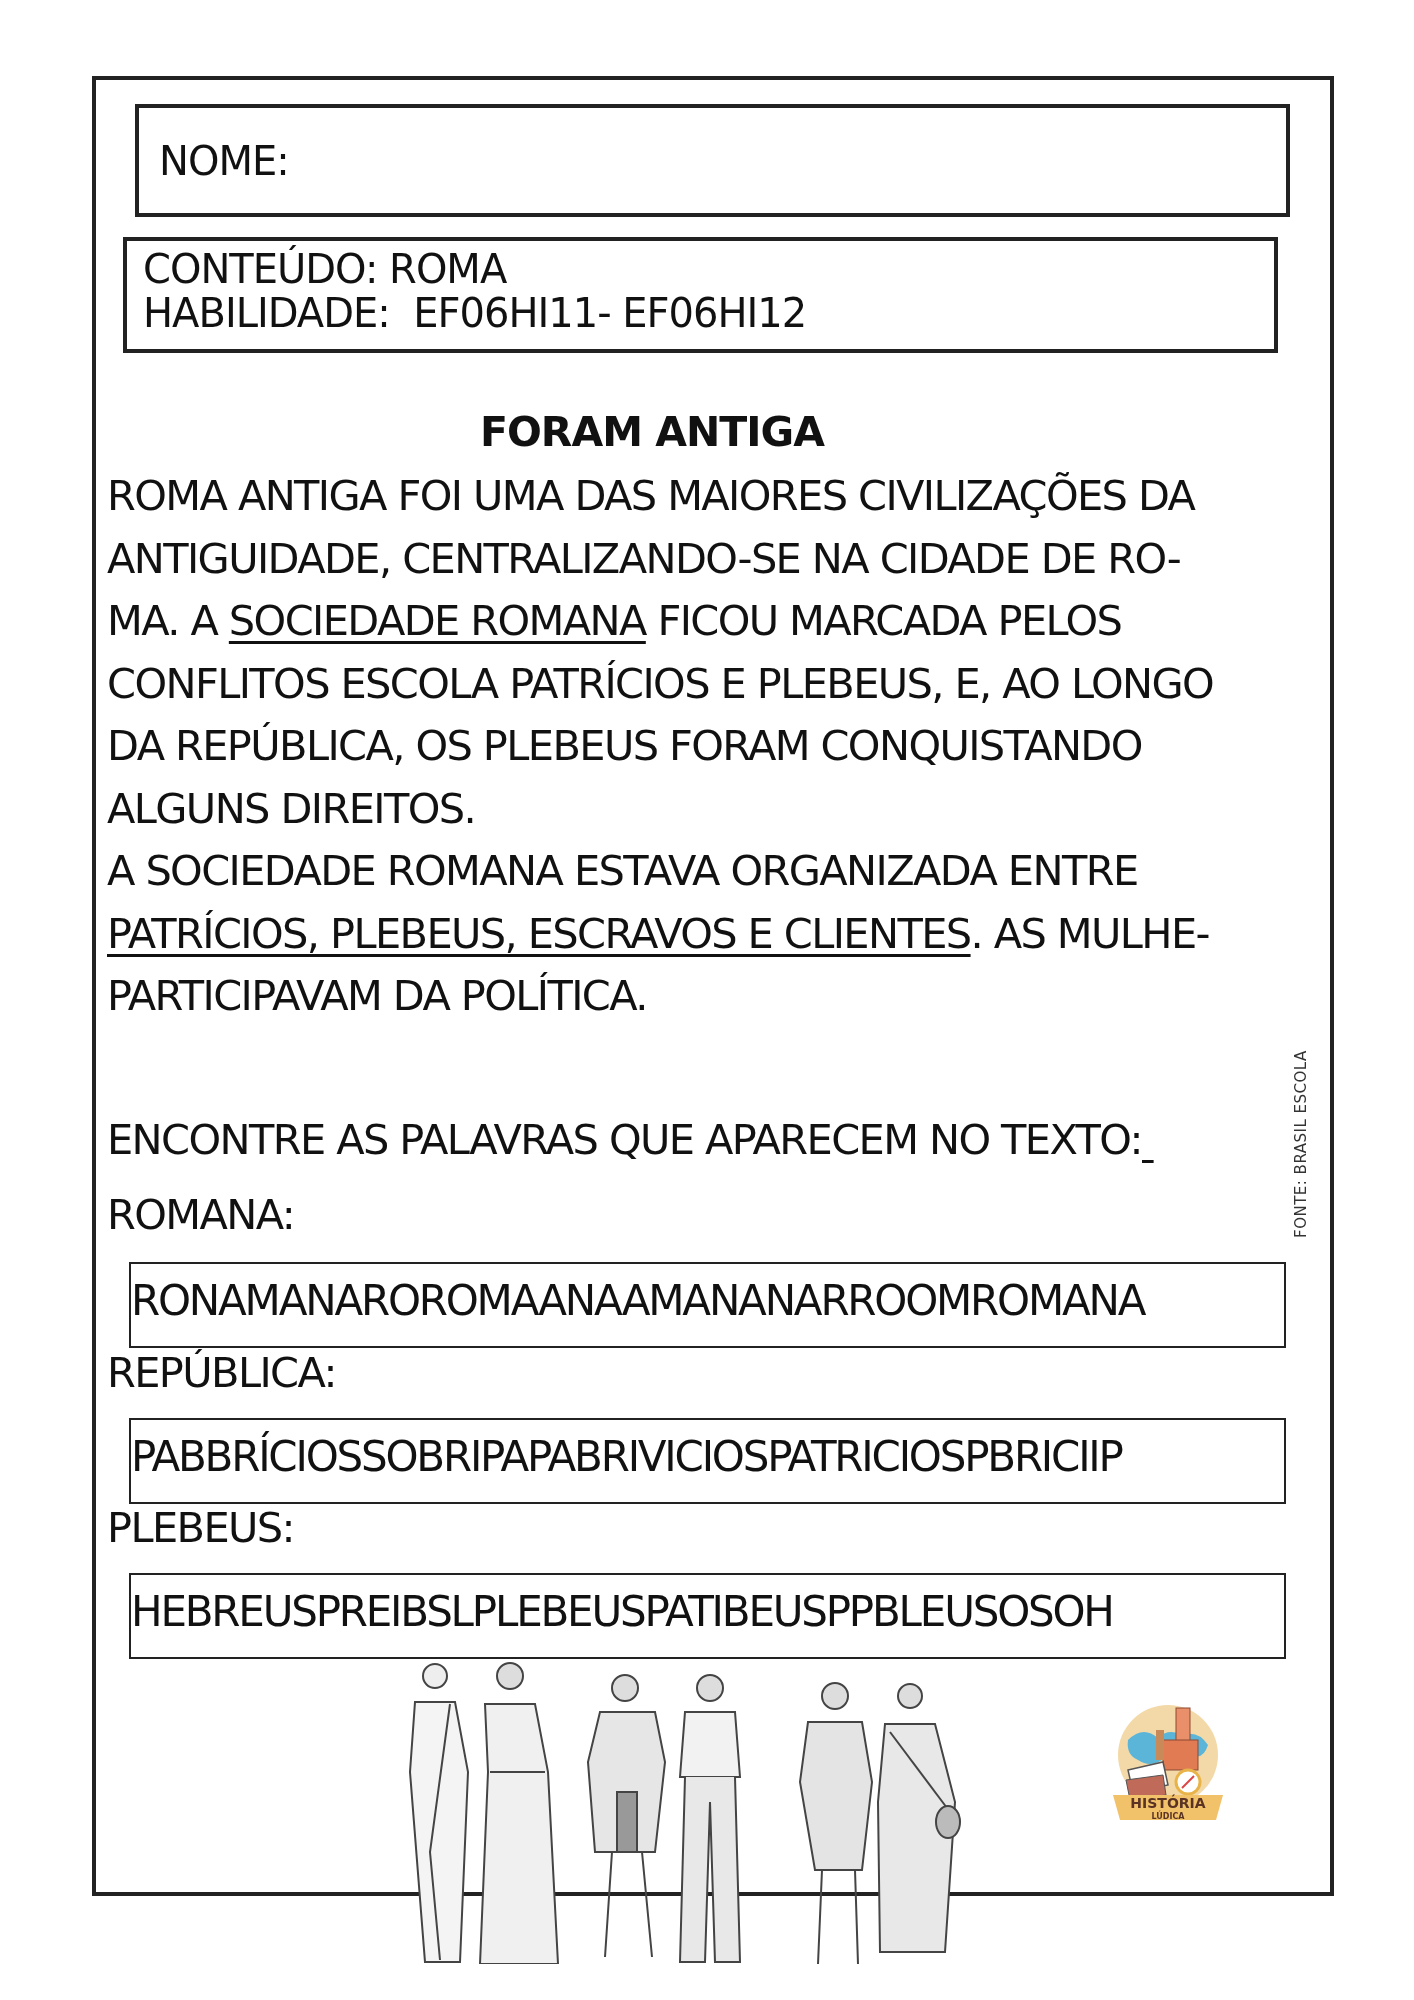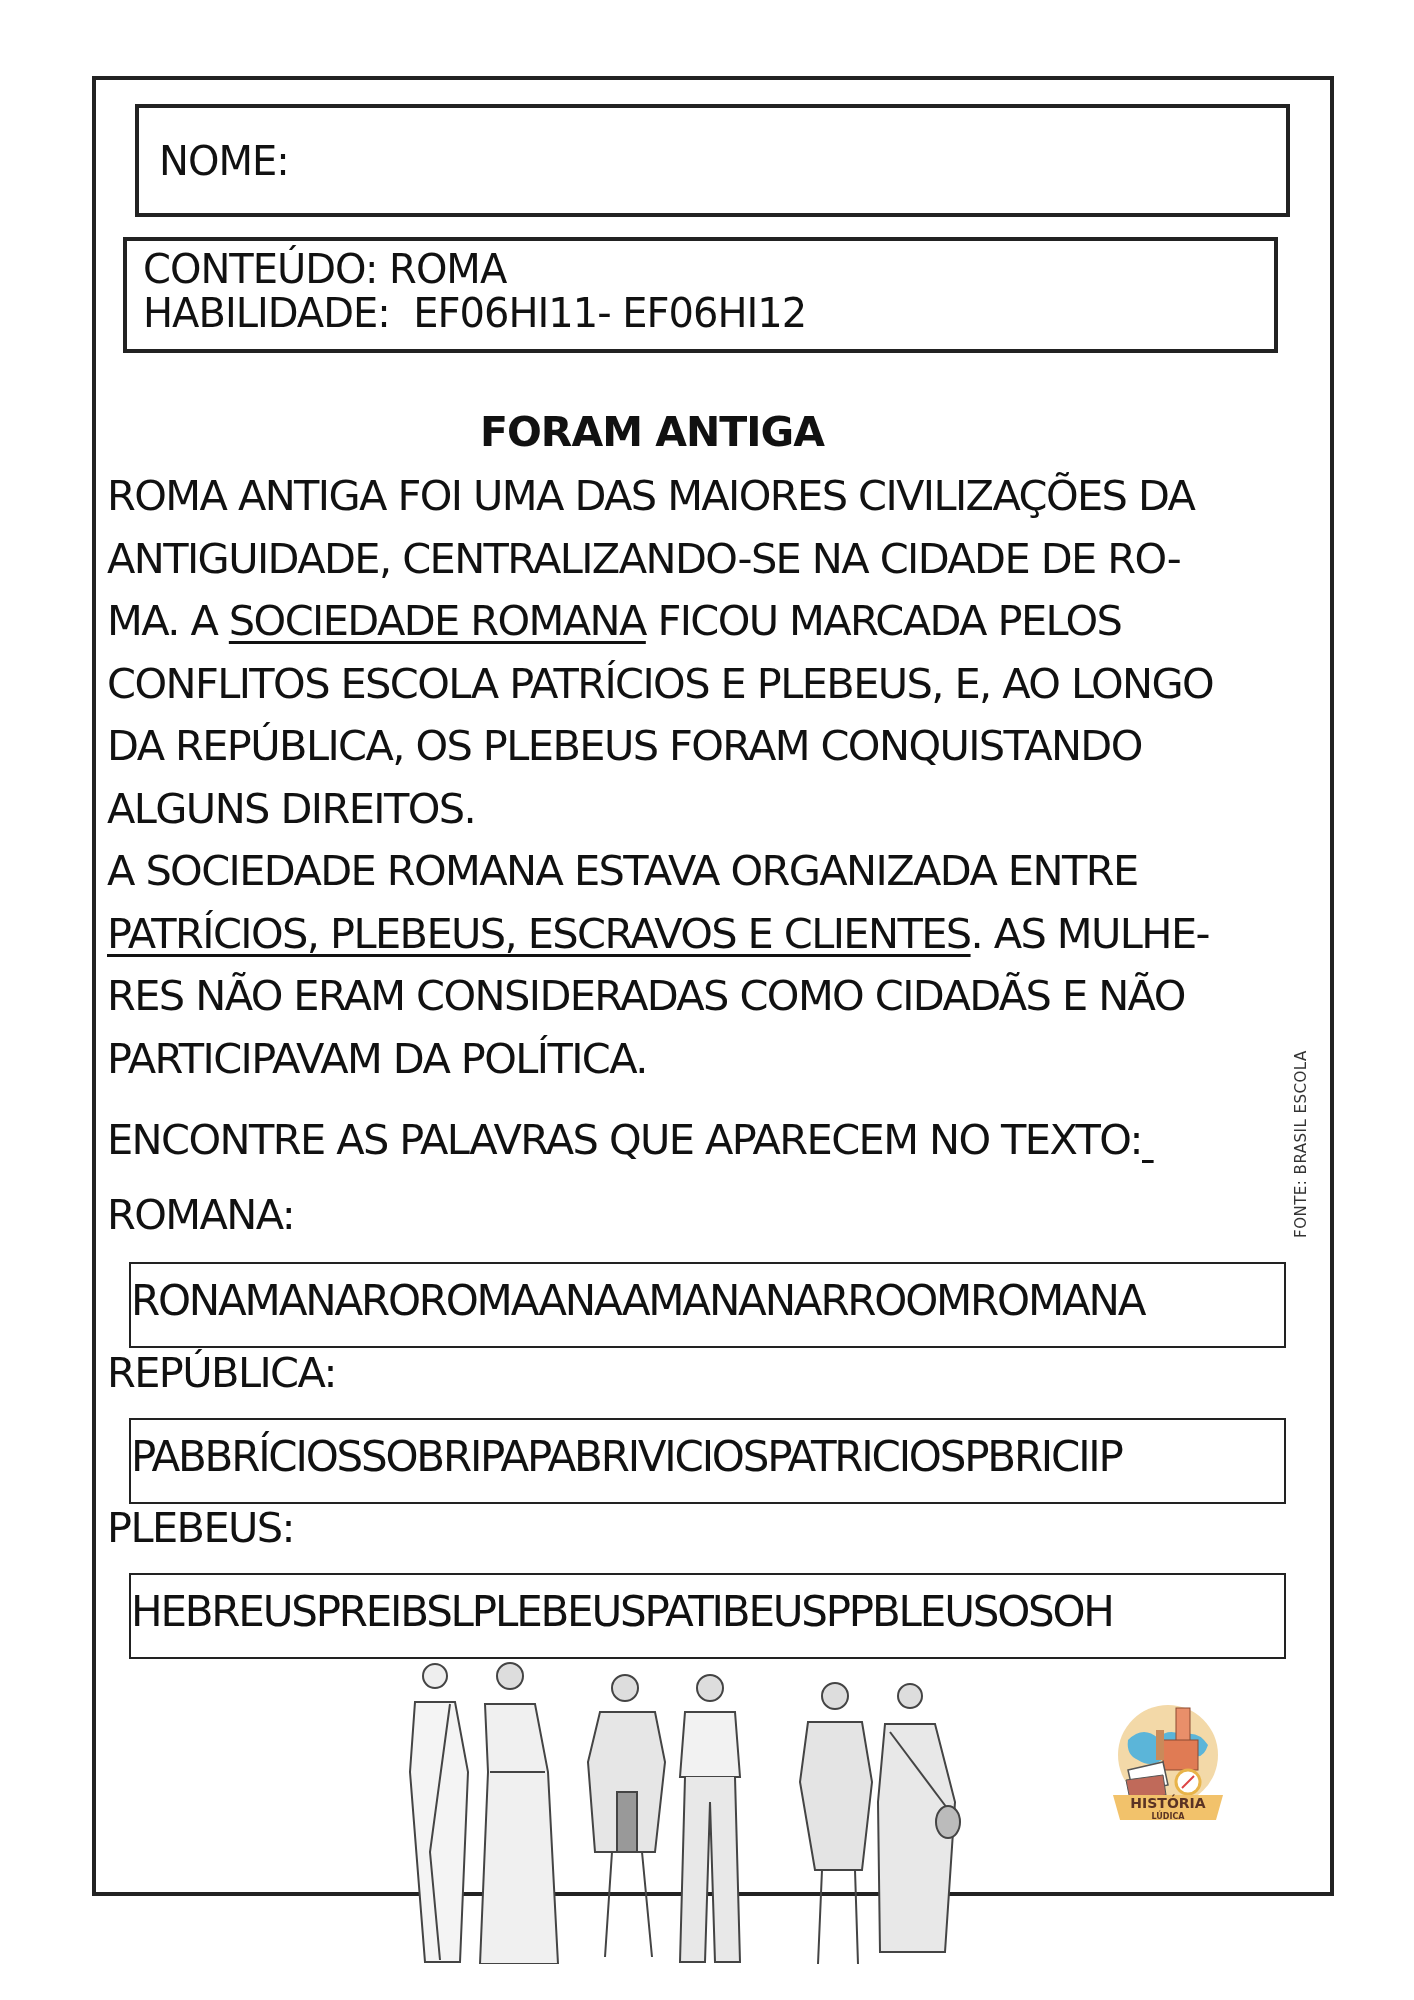--- a/index.html
+++ b/index.html
@@ -46,21 +46,20 @@
   <div><span>ANTIGUIDADE, CENTRALIZANDO-SE NA CIDADE DE RO-</span></div>
   <div><span style="white-space:pre">MA. A </span><u>SOCIEDADE ROMANA</u><span style="white-space:pre"> FICOU MARCADA PELOS</span></div>
   <div><span>CONFLITOS ESCOLA PATRÍCIOS E PLEBEUS, E, AO LONGO</span></div>
   <div><span>DA REPÚBLICA, OS PLEBEUS FORAM CONQUISTANDO</span></div>
   <div><span>ALGUNS DIREITOS.</span></div>
 </div>
 
 <div class="para" style="top:840px">
   <div><span>A SOCIEDADE ROMANA ESTAVA ORGANIZADA ENTRE</span></div>
   <div><u>PATRÍCIOS, PLEBEUS, ESCRAVOS E CLIENTES</u><span style="white-space:pre">. AS MULHE-</span></div>
-  <div><span>RES NÃO ERAM CONSIDERADAS COMO CIDADÃS E NÃO</span></div>
   <div><span>PARTICIPAVAM DA POLÍTICA.</span></div>
 </div>
 
 <div class="instr">
   <span>ENCONTRE AS PALAVRAS QUE APARECEM NO TEXTO:</span><u style="white-space:pre"> </u>
 </div>
 
 <div class="lbl" style="top:1190px">ROMANA:</div>
 <div class="wbox" style="top:1262px">
   <span>RONAMANAROROMAANAAMANANARROOMROMANA</span>

